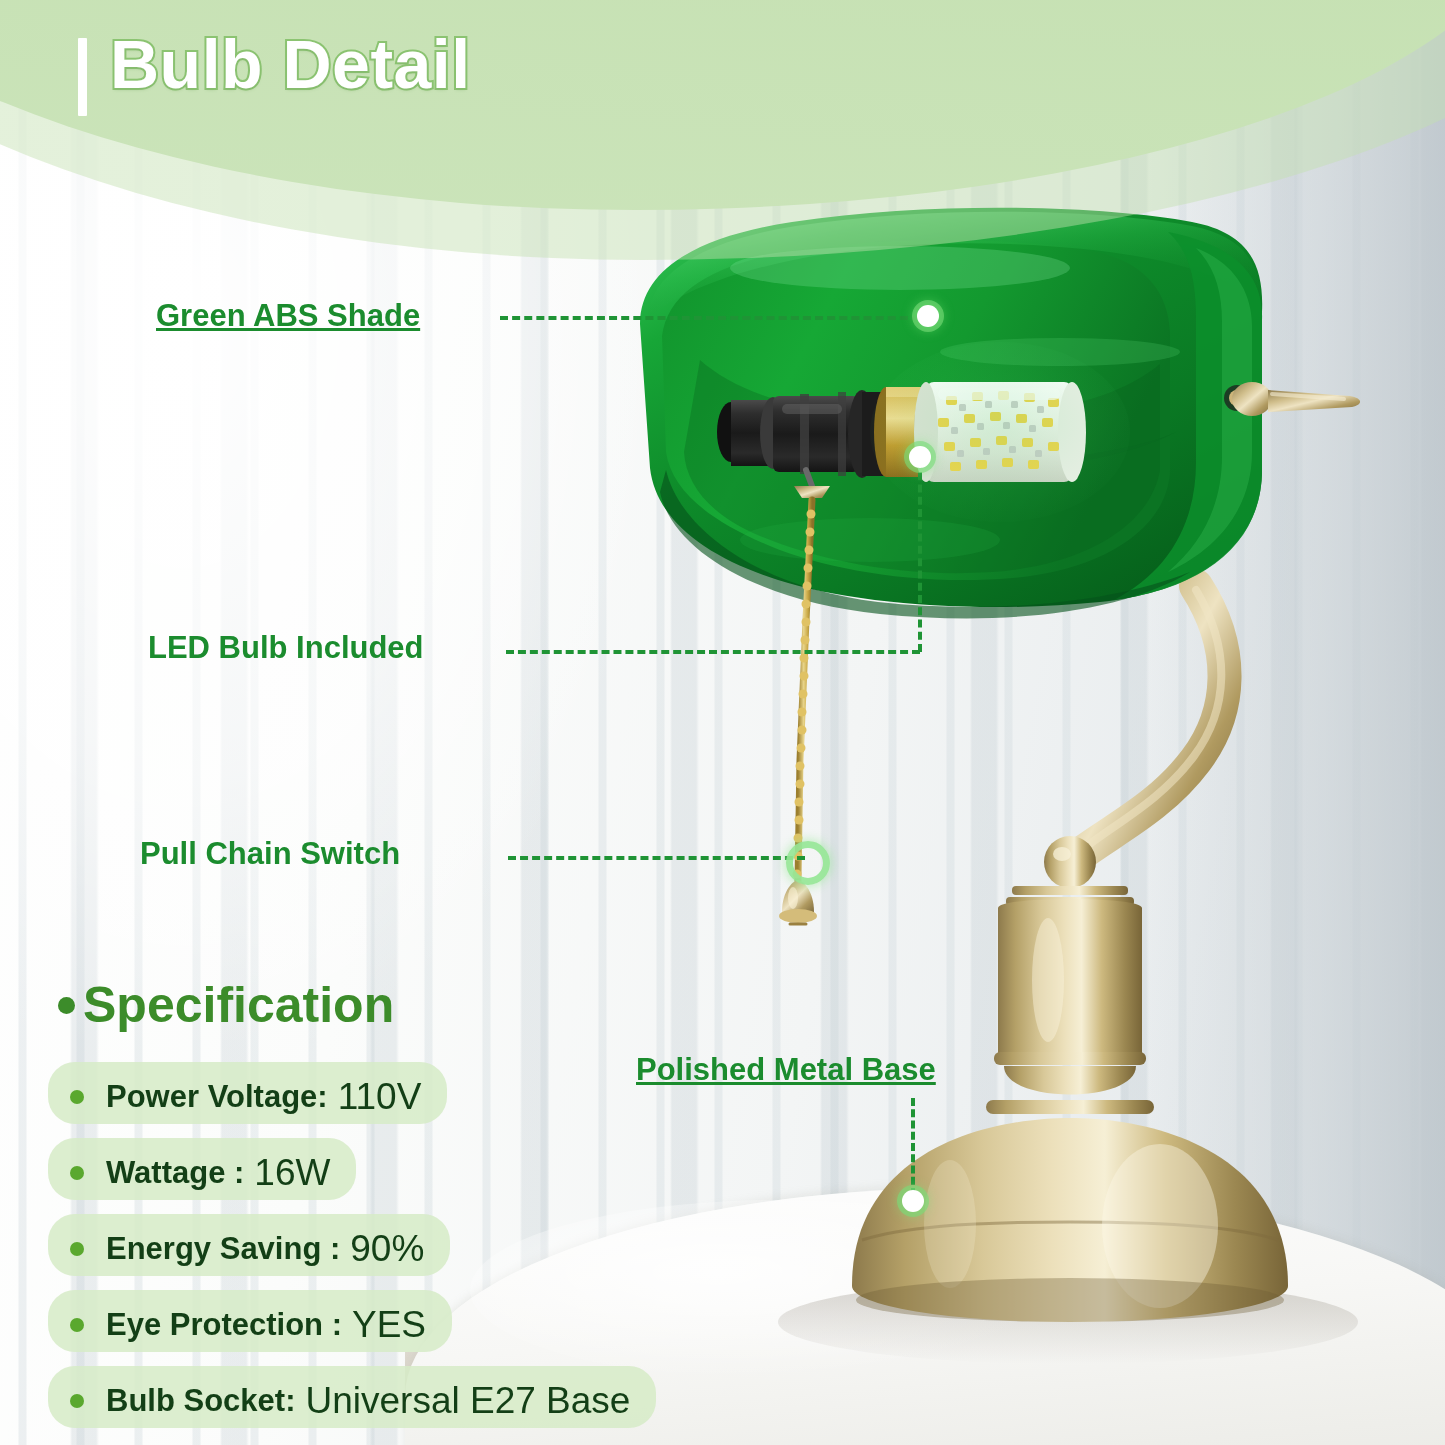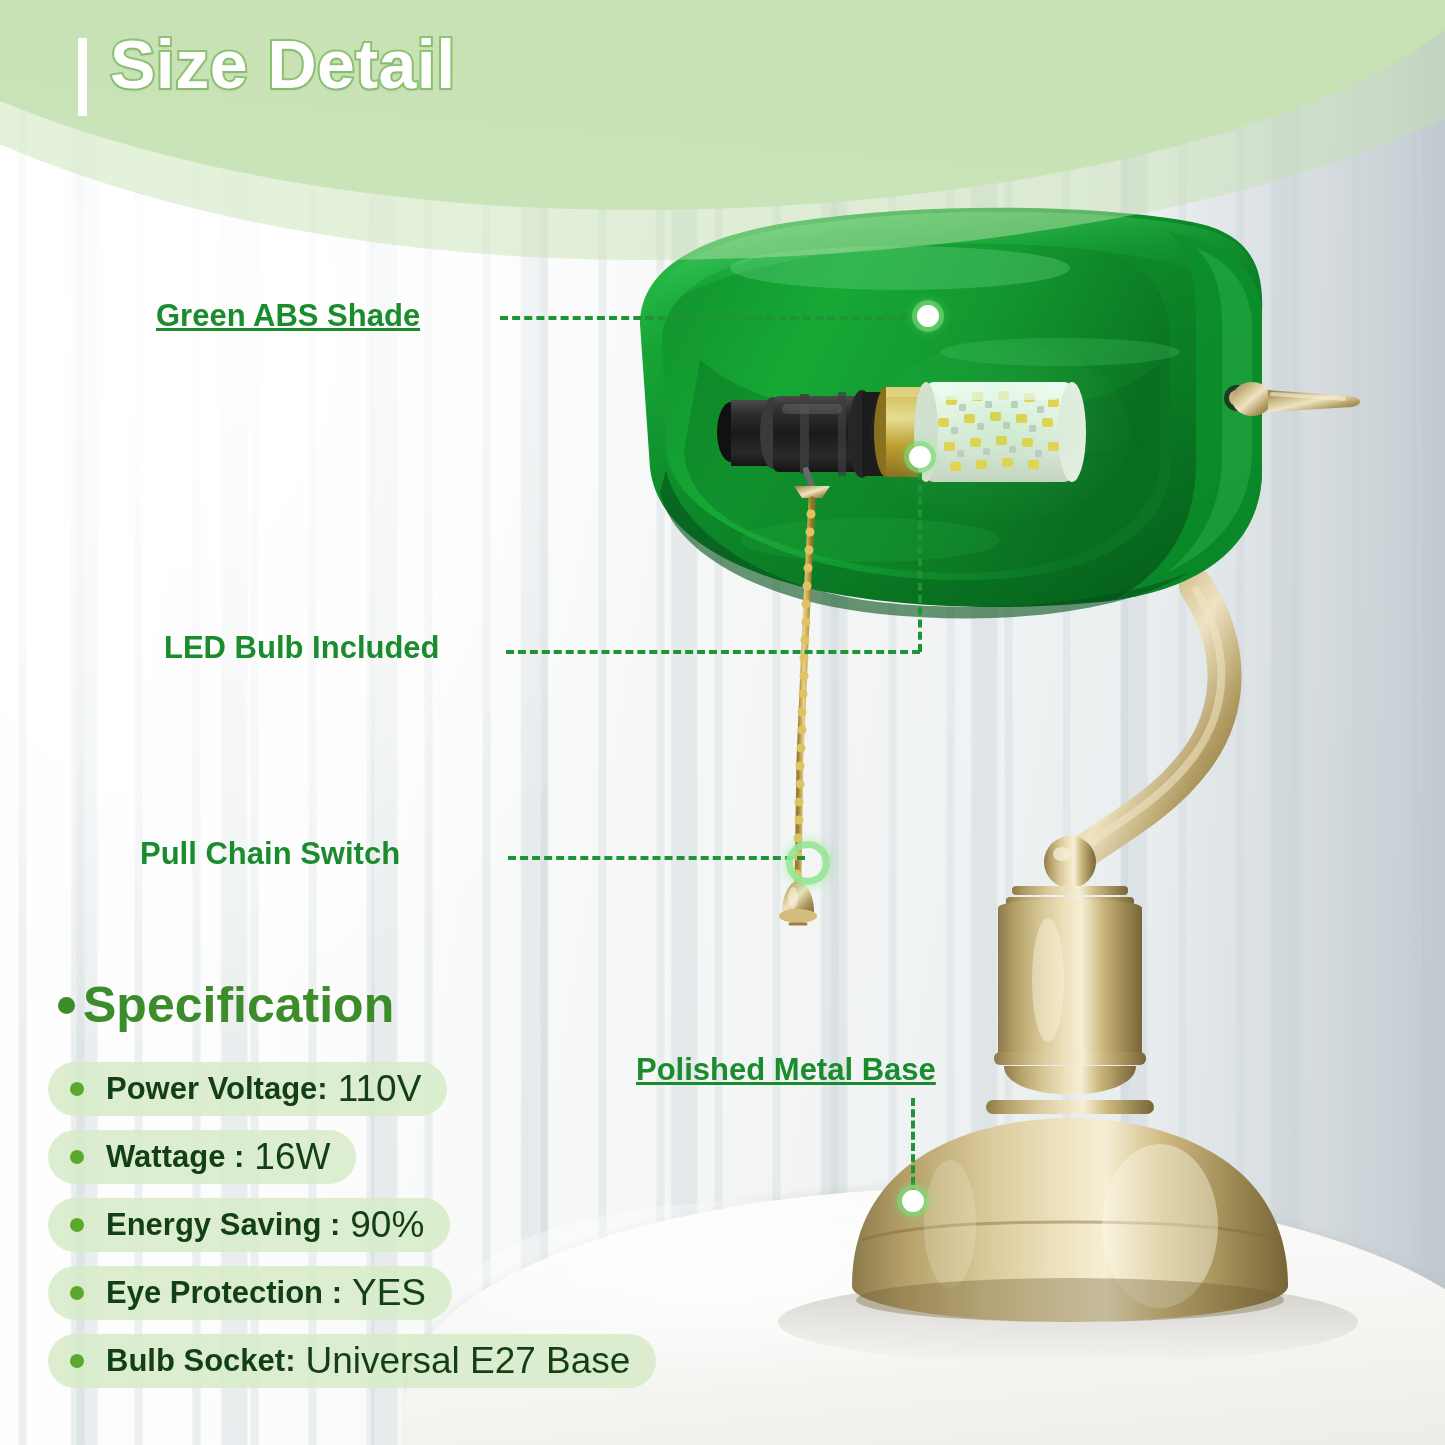--- a/index.html
+++ b/index.html
@@ -61,21 +61,21 @@
     background:transparent;border:7px solid rgba(150,230,150,.92);
     box-shadow:0 0 10px 2px rgba(140,230,140,.45);}
 
   
   .spec-head{position:absolute;left:58px;top:980px;display:flex;align-items:center;gap:8px;}
   .spec-head-bullet{width:17px;height:17px;border-radius:50%;background:#3c8c2a;}
   .spec-head-text{font-size:50px;font-weight:bold;color:#3c8c2a;line-height:1;}
 
   .spec-list{position:absolute;left:48px;top:1062px;}
   .spec-pill{display:flex;align-items:center;height:54px;margin-bottom:14px;
-    background:rgba(214,235,199,.86);border-radius:27px;padding:0 26px 0 22px;width:max-content;}
+    background:rgba(214,235,199,.86);border-radius:27px;padding:8px 26px 0 22px;width:max-content;}
   .spec-bullet{width:14px;height:14px;border-radius:50%;background:#5aa82e;flex:none;margin-right:22px;}
   .spec-key{font-size:31px;font-weight:bold;color:#133f16;white-space:nowrap;}
   .spec-val{font-size:37px;font-weight:normal;color:#133f16;white-space:nowrap;margin-left:10px;}
 </style>
 </head>
 <body>
 
 <div id="stage">
 
   <div class="bg-base"></div>
@@ -332,27 +332,27 @@
 
     <path d="M782 912 C782 890 794 880 798 880 C802 880 814 890 814 912 Z" fill="url(#brassArm)"></path>
     <ellipse cx="798" cy="916" rx="19" ry="7" fill="#d4bc7a"></ellipse>
     <ellipse cx="793" cy="898" rx="5" ry="11" fill="#fbf3d8" opacity="0.6"></ellipse>
     <path d="M790 924 L806 924" stroke="#9a8040" stroke-width="3" stroke-linecap="round"></path>
   </svg>
 
   <div class="banner-soft"></div>
   <div class="banner-main"></div>
   <div class="banner-accent"></div>
-  <div class="banner-title">Size Detail</div>
+  <div class="banner-title">Bulb Detail</div>
 
   <div class="co-label" style="left:156px;top:298px;text-decoration:underline;">Green ABS Shade</div>
   <div class="dash-h" style="left:500px;top:316px;width:420px;"></div>
   <div class="dot-solid" style="left:917px;top:305px;"></div>
 
-  <div class="co-label" style="left:164px;top:630px;text-align:center;">LED Bulb Included</div>
+  <div class="co-label" style="left:148px;top:630px;text-align:center;">LED Bulb Included</div>
   <div class="dash-h" style="left:506px;top:650px;width:414px;"></div>
   <div class="dash-v" style="left:918px;top:460px;height:192px;"></div>
   <div class="dot-solid" style="left:909px;top:446px;"></div>
 
   <div class="co-label" style="left:140px;top:836px;">Pull Chain Switch</div>
   <div class="dash-h" style="left:508px;top:856px;width:297px;"></div>
   <div class="dot-ring" style="left:786px;top:841px;"></div>
 
   <div class="co-label" style="left:636px;top:1052px;text-decoration:underline;">Polished Metal Base</div>
   <div class="dash-v" style="left:911px;top:1098px;height:98px;"></div>

